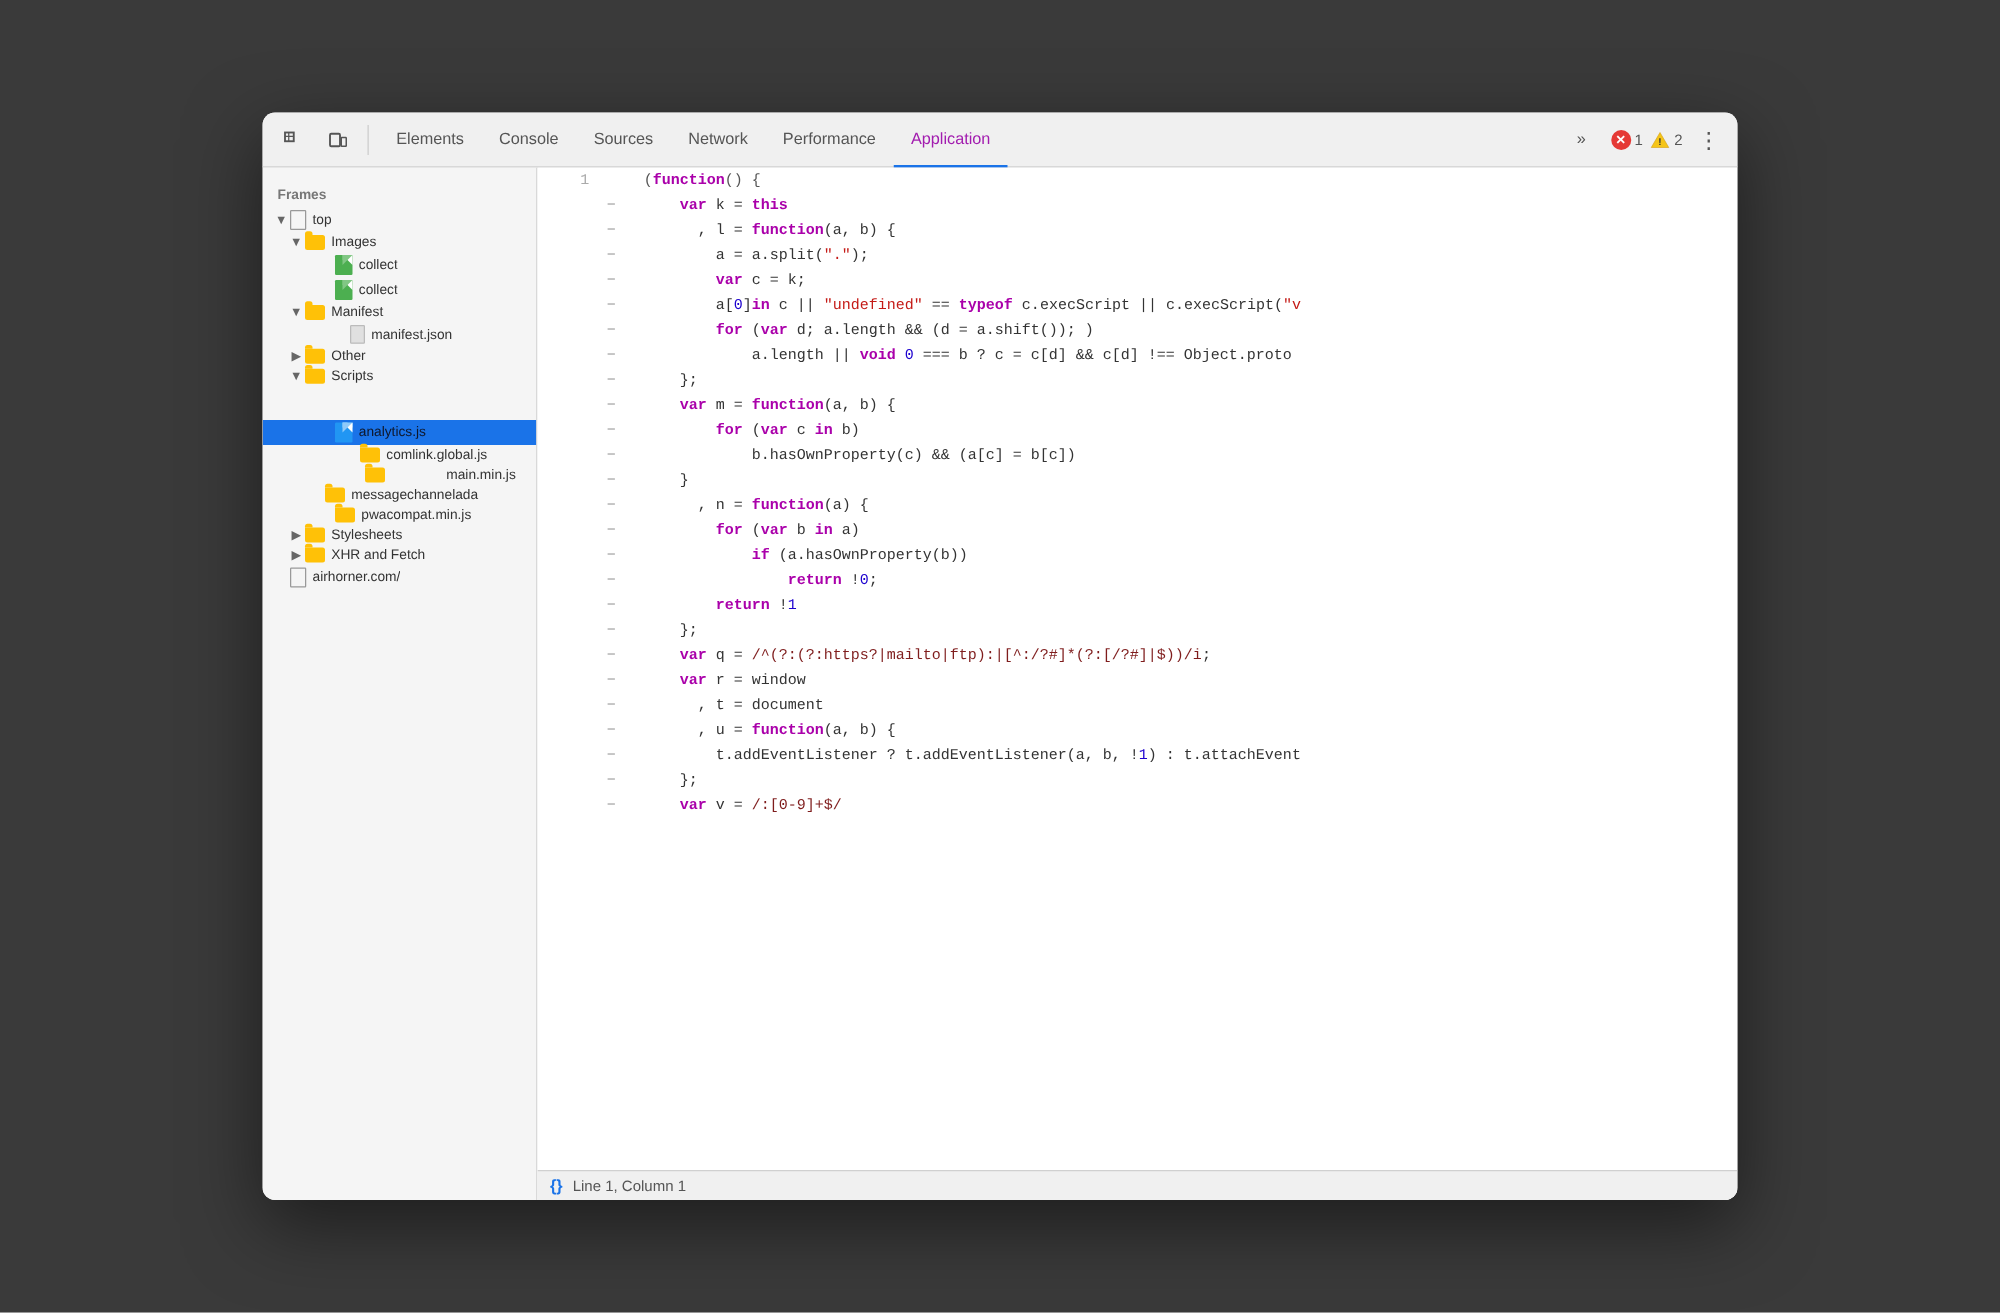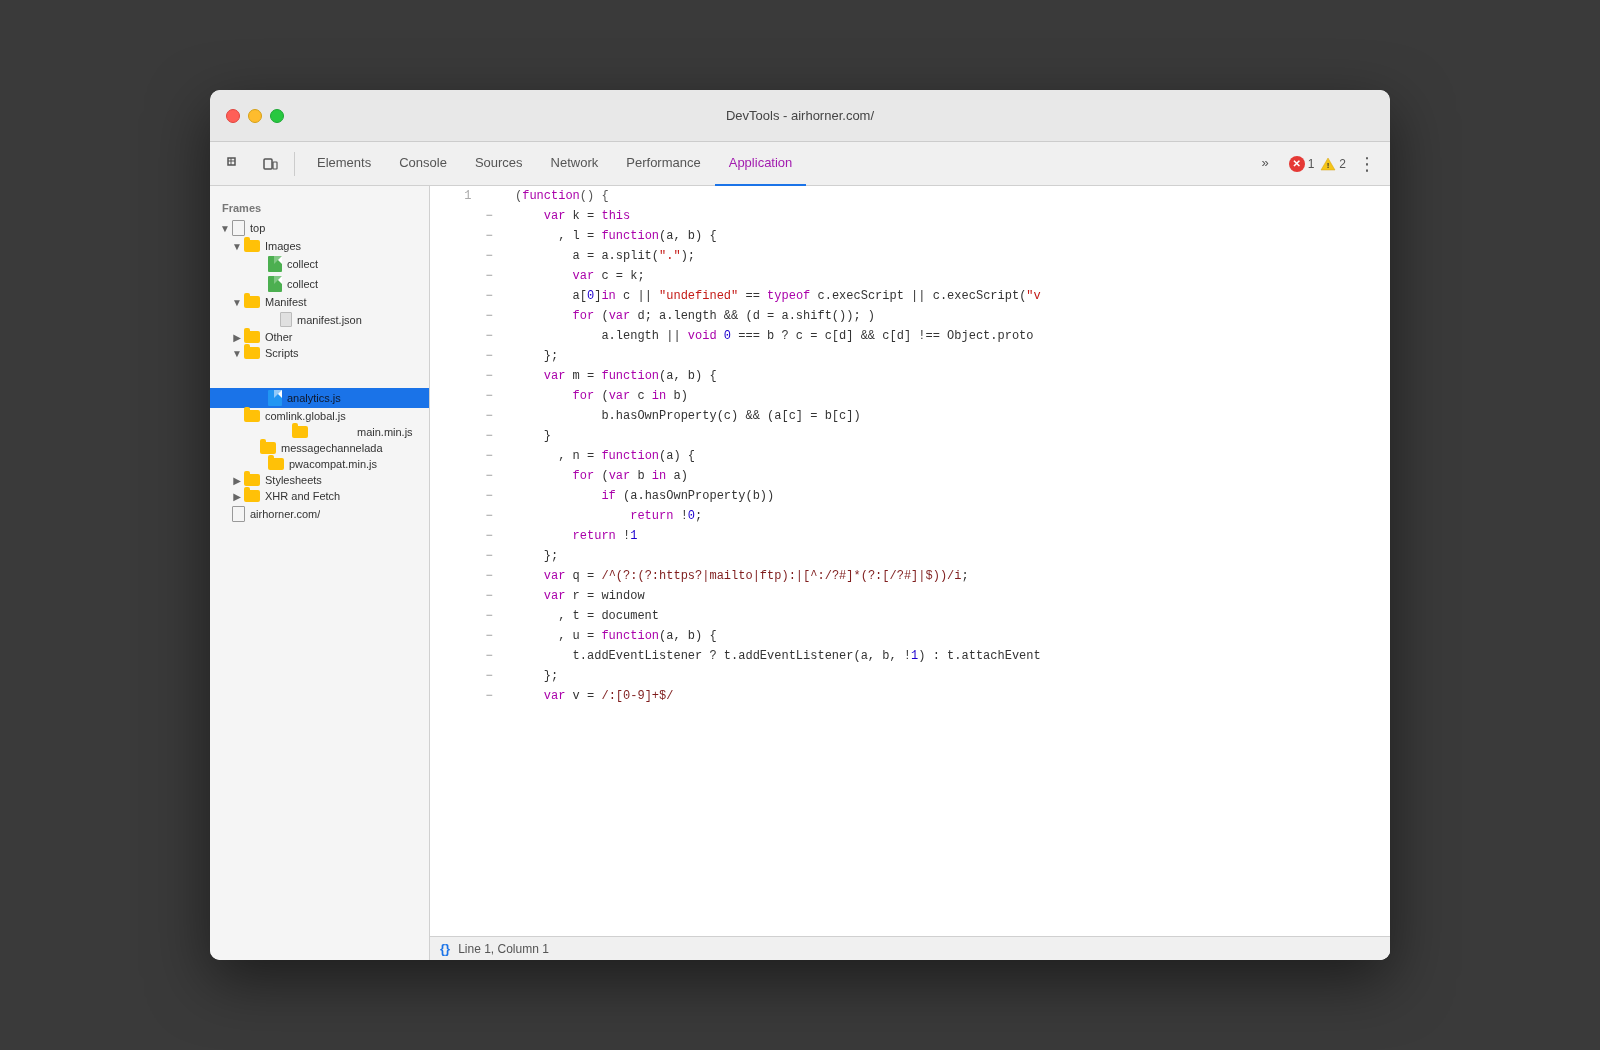--- a/index.html
+++ b/index.html
@@ -216,21 +216,21 @@
       user-select: none;
       vertical-align: top;
     }
     .line-code {
       padding: 0 4px;
       white-space: pre;
       color: #333;
       vertical-align: top;
     }
     
-    .kw { color: #aa00aa; font-weight: normal; }
+    .kw { color: #aa00aa; font-weight: bold; }
     .str { color: #c41a16; }
     .num { color: #1c00cf; }
     .op { color: #555; }
     .regex { color: #7f1d1d; }
     .code-footer {
       height: 24px;
       background: #f0f0f0;
       border-top: 1px solid #d0d0d0;
       display: flex;
       align-items: center;
@@ -326,28 +326,20 @@
       position: relative;
       margin-right: 5px;
       flex-shrink: 0;
     }
   </style>
 </head>
 <body>
 
 <div class="window">
 
-  <div class="titlebar">
-    <div class="traffic-lights">
-      <div class="traffic-light tl-close"></div>
-      <div class="traffic-light tl-minimize"></div>
-      <div class="traffic-light tl-maximize"></div>
-    </div>
-    <div class="titlebar-title">DevTools - airhorner.com/</div>
-  </div>
 
   <div class="toolbar">
     <button class="toolbar-icon-btn" title="Inspect element">
       <svg width="16" height="16" viewBox="0 0 16 16" fill="none">
         <rect x="2" y="2" width="7" height="7" stroke="#555" stroke-width="1.5" fill="none"></rect>
         <line x1="5" y1="2" x2="5" y2="9" stroke="#555" stroke-width="1"></line>
         <line x1="2" y1="5" x2="9" y2="5" stroke="#555" stroke-width="1"></line>
       </svg>
     </button>
     <button class="toolbar-icon-btn" title="Device toolbar">
@@ -436,21 +428,21 @@
         <span class="icon-yellow-folder"></span>
         <span class="tree-label">Scripts</span>
       </div>
 
       <div class="tree-item selected" style="padding-left: 44px;">
         <span class="arrow"> </span>
         <span class="icon-blue-file" style="background:#2196f3;"></span>
         <span class="tree-label">analytics.js</span>
       </div>
 
-      <div class="tree-item" style="padding-left: 20px;">
+      <div class="tree-item" style="padding-left: 64px;">
         <span class="arrow"> </span>
         <span class="icon-yellow-folder"></span>
         <span class="tree-label">comlink.global.js</span>
       </div>
 
       <div class="tree-item" style="padding-left: 24px; gap: 44px;">
         <span class="arrow"> </span>
         <span class="icon-yellow-folder"></span>
         <span class="tree-label">main.min.js</span>
       </div>

